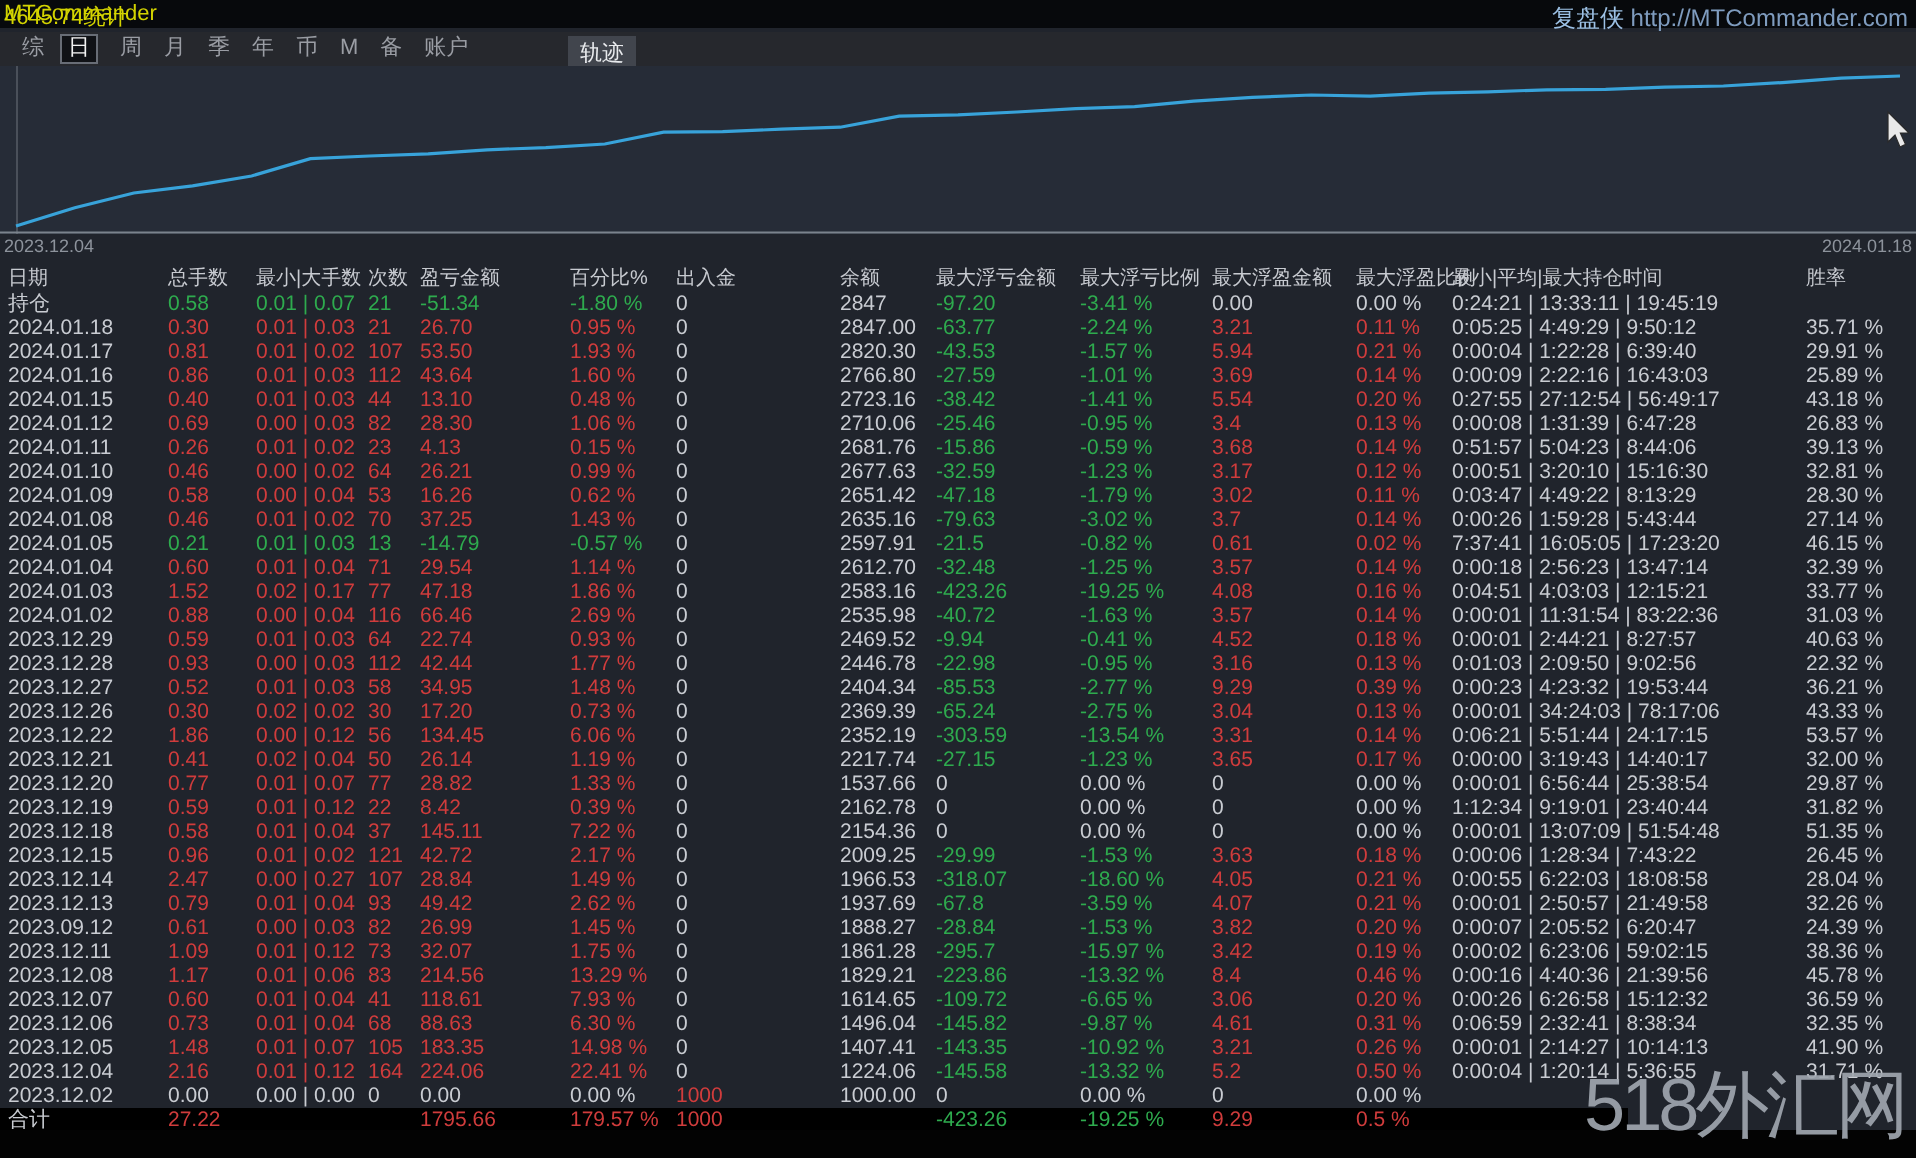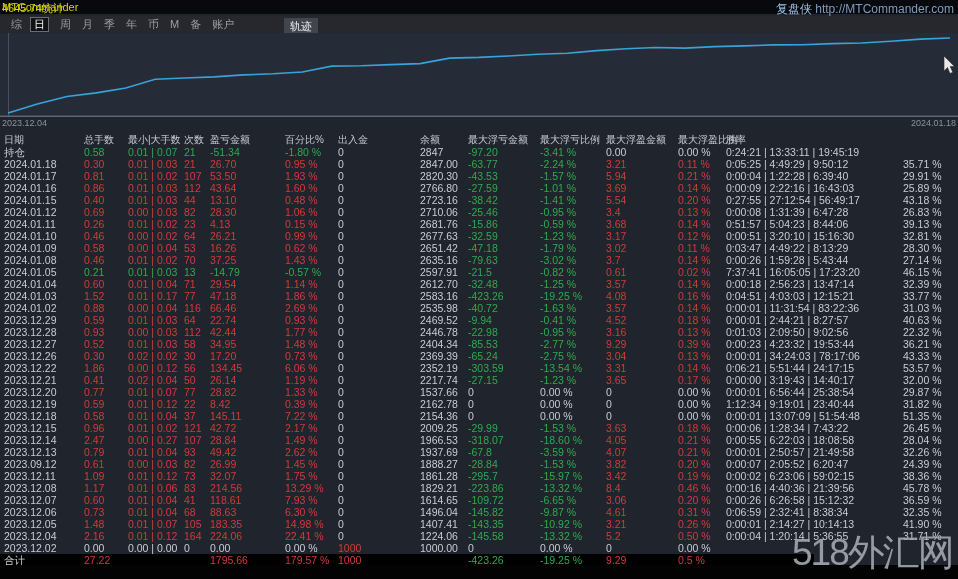--- a/index.html
+++ b/index.html
@@ -89,20 +89,21 @@
         <span class="cell">最小|大手数</span>
         <span class="cell">次数</span>
         <span class="cell">盈亏金额</span>
         <span class="cell">百分比%</span>
         <span class="cell">出入金</span>
         <span class="cell">余额</span>
         <span class="cell">最大浮亏金额</span>
         <span class="cell">最大浮亏比例</span>
         <span class="cell">最大浮盈金额</span>
         <span class="cell">最大浮盈比例</span>
+        <span class="cell">最小|平均|最大持仓时间</span>
         <span class="cell">胜率</span>
       </div>
     <div>
         <div class="trow">
           <span class="cell c-plain">持仓</span>
           <span class="cell c-green">0.58</span>
           <span class="cell c-green">0.01 | 0.07</span>
           <span class="cell c-green">21</span>
           <span class="cell c-green">-51.34</span>
           <span class="cell c-green">-1.80 %</span>
@@ -287,21 +288,21 @@
           <span class="cell c-green">-32.48</span>
           <span class="cell c-green">-1.25 %</span>
           <span class="cell c-red">3.57</span>
           <span class="cell c-red">0.14 %</span>
           <span class="cell c-plain">0:00:18 | 2:56:23 | 13:47:14</span>
           <span class="cell c-plain">32.39 %</span>
         </div>
         <div class="trow">
           <span class="cell c-plain">2024.01.03</span>
           <span class="cell c-red">1.52</span>
-          <span class="cell c-red">0.01 | 0.17</span>
+          <span class="cell c-red">0.02 | 0.17</span>
           <span class="cell c-red">77</span>
           <span class="cell c-red">47.18</span>
           <span class="cell c-red">1.86 %</span>
           <span class="cell c-plain">0</span>
           <span class="cell c-plain">2583.16</span>
           <span class="cell c-green">-423.26</span>
           <span class="cell c-green">-19.25 %</span>
           <span class="cell c-red">4.08</span>
           <span class="cell c-red">0.16 %</span>
           <span class="cell c-plain">0:04:51 | 4:03:03 | 12:15:21</span>

